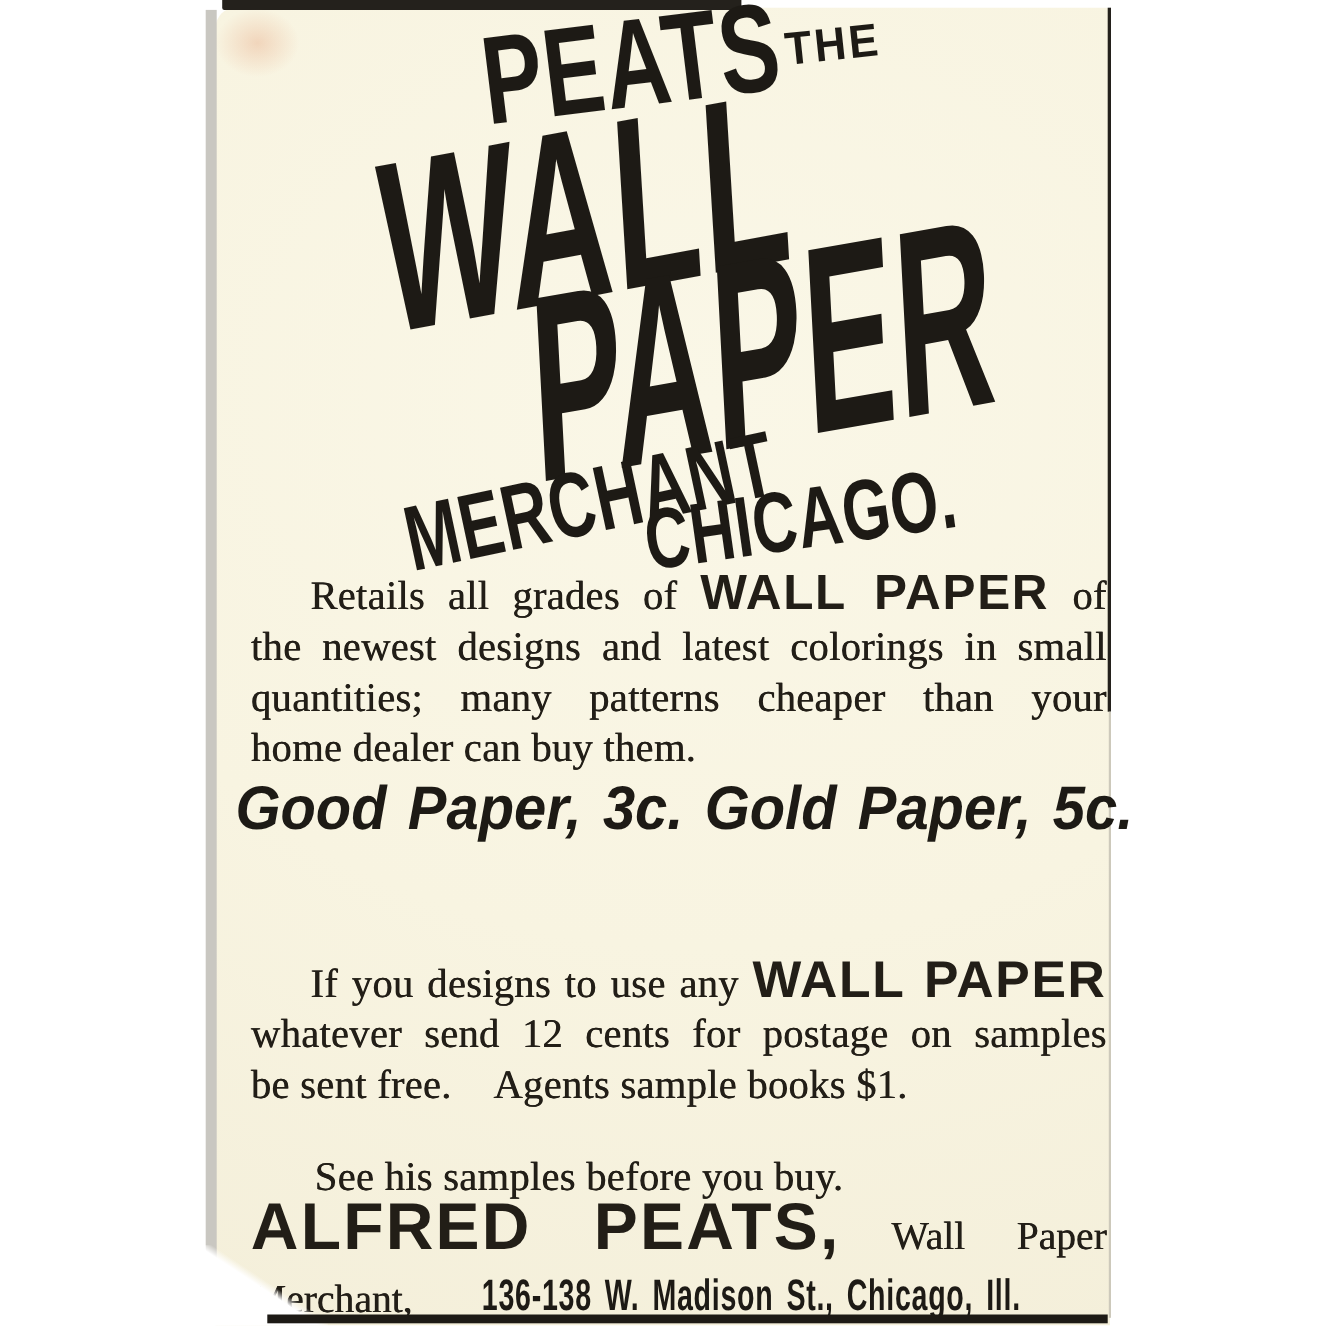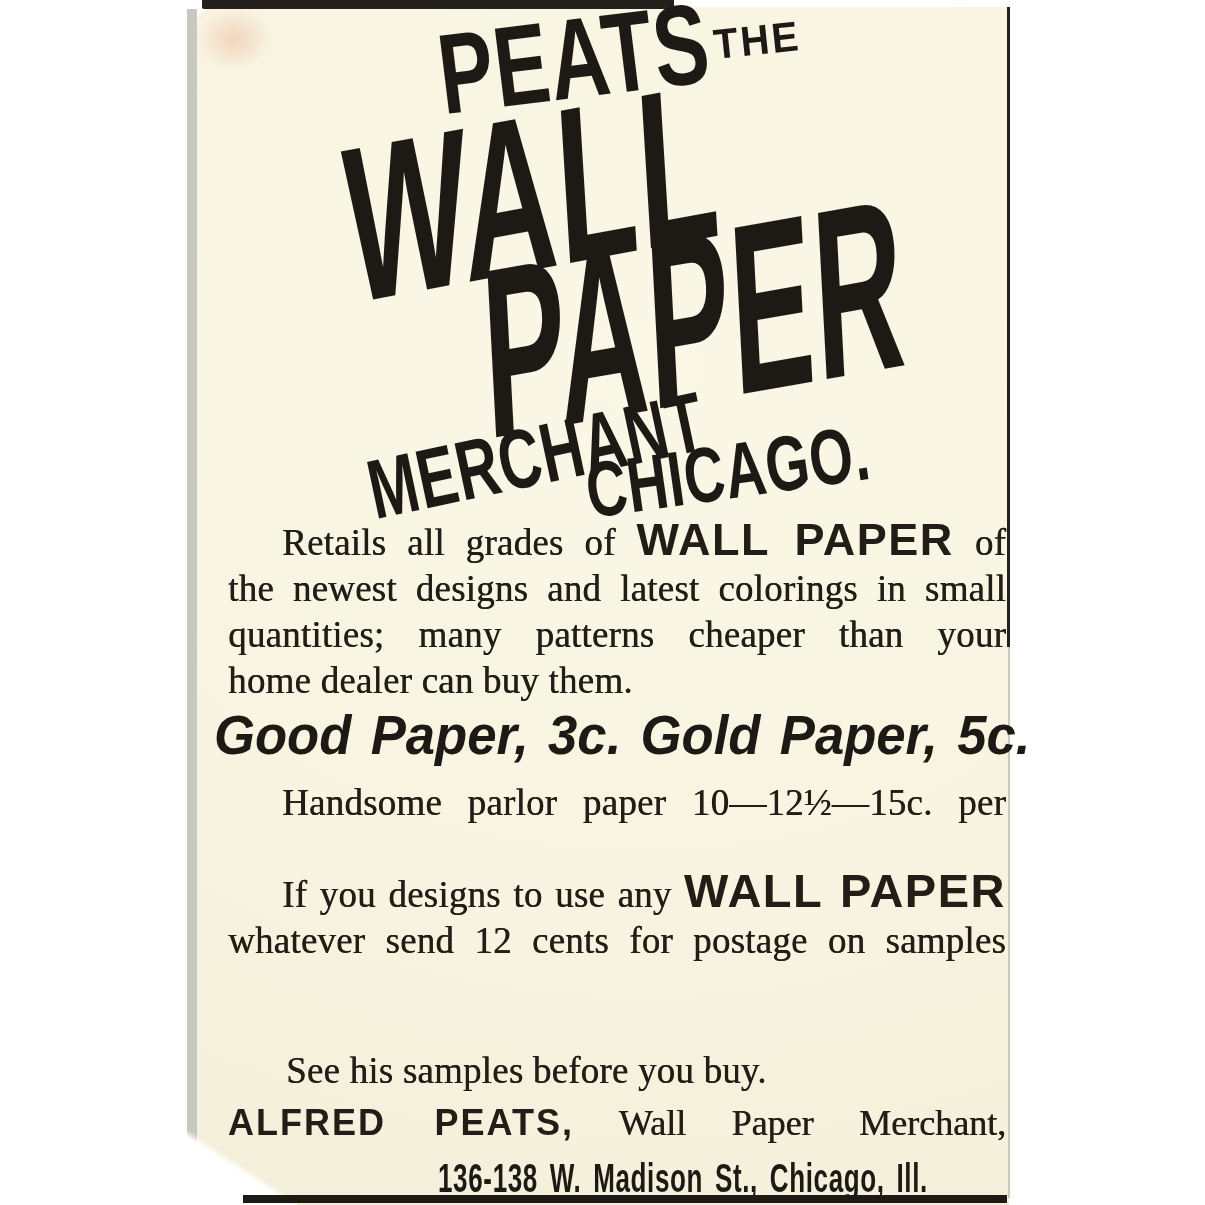--- a/index.html
+++ b/index.html
@@ -53,21 +53,21 @@
   .price{
     position:absolute;left:214px;top:700px;width:800px;
     font-family:"Liberation Sans",sans-serif;font-style:italic;font-weight:bold;
     font-size:56px;line-height:70px;white-space:nowrap;word-spacing:5px;letter-spacing:0;
     transform:scaleX(0.94);transform-origin:left top;color:#1d1a15;
   }
 
   
   .footer1{position:absolute;left:228px;top:1094px;width:778px;height:58px;line-height:58px;
            font-size:36px;text-shadow:0.45px 0 0 currentColor;}
-  .footer1 .name{font-size:36px;letter-spacing:2px;}
+  .footer1 .name{font-size:60px;letter-spacing:2px;}
   .footer2{
     position:absolute;left:438px;top:1156px;
     font-family:"Liberation Sans",sans-serif;font-weight:bold;font-size:40px;line-height:44px;
     white-space:nowrap;letter-spacing:1px;word-spacing:6px;
     transform:scaleX(0.65);transform-origin:left top;color:#1d1a15;
   }
 </style>
 </head>
 <body>
 
@@ -90,26 +90,26 @@
   <div class="para p1">
     <div class="line jl ind"><span class="sf">Retails all grades of</span> <span class="bs b45">WALL PAPER</span> <span class="sf">of</span></div>
     <div class="line jl sf">the newest designs and latest colorings in small</div>
     <div class="line jl sf">quantities; many patterns cheaper than your</div>
     <div class="line sf">home dealer can buy them.</div>
   </div>
 
   <div class="price">Good Paper, 3c. Gold Paper, 5c.</div>
 
   <div class="para p2">
-    <div class="line jl ind sf">Handsome parlor paper 10—12½—15c. per</div>
   </div>
 
   <div class="para p3">
     <div class="line jl ind"><span class="sf">If you designs to use any</span> <span class="bs b47">WALL PAPER</span></div>
     <div class="line jl sf">whatever send 12 cents for postage on samples</div>
+    <div class="line"><span class="sf">be sent free.</span><span class="gap"></span><span class="sf">Agents sample books $1.</span></div>
   </div>
 
   <div class="para p4 line sf">See his samples before you buy.</div>
 
   <div class="footer1 jl"><span class="bs name">ALFRED PEATS,</span> <span class="sf">Wall Paper Merchant,</span></div>
 
   <div class="footer2">136-138 W. Madison St., Chicago, Ill.</div>
 
   <div class="corner-wedge"></div>
   <div class="bottom-rule"></div>

